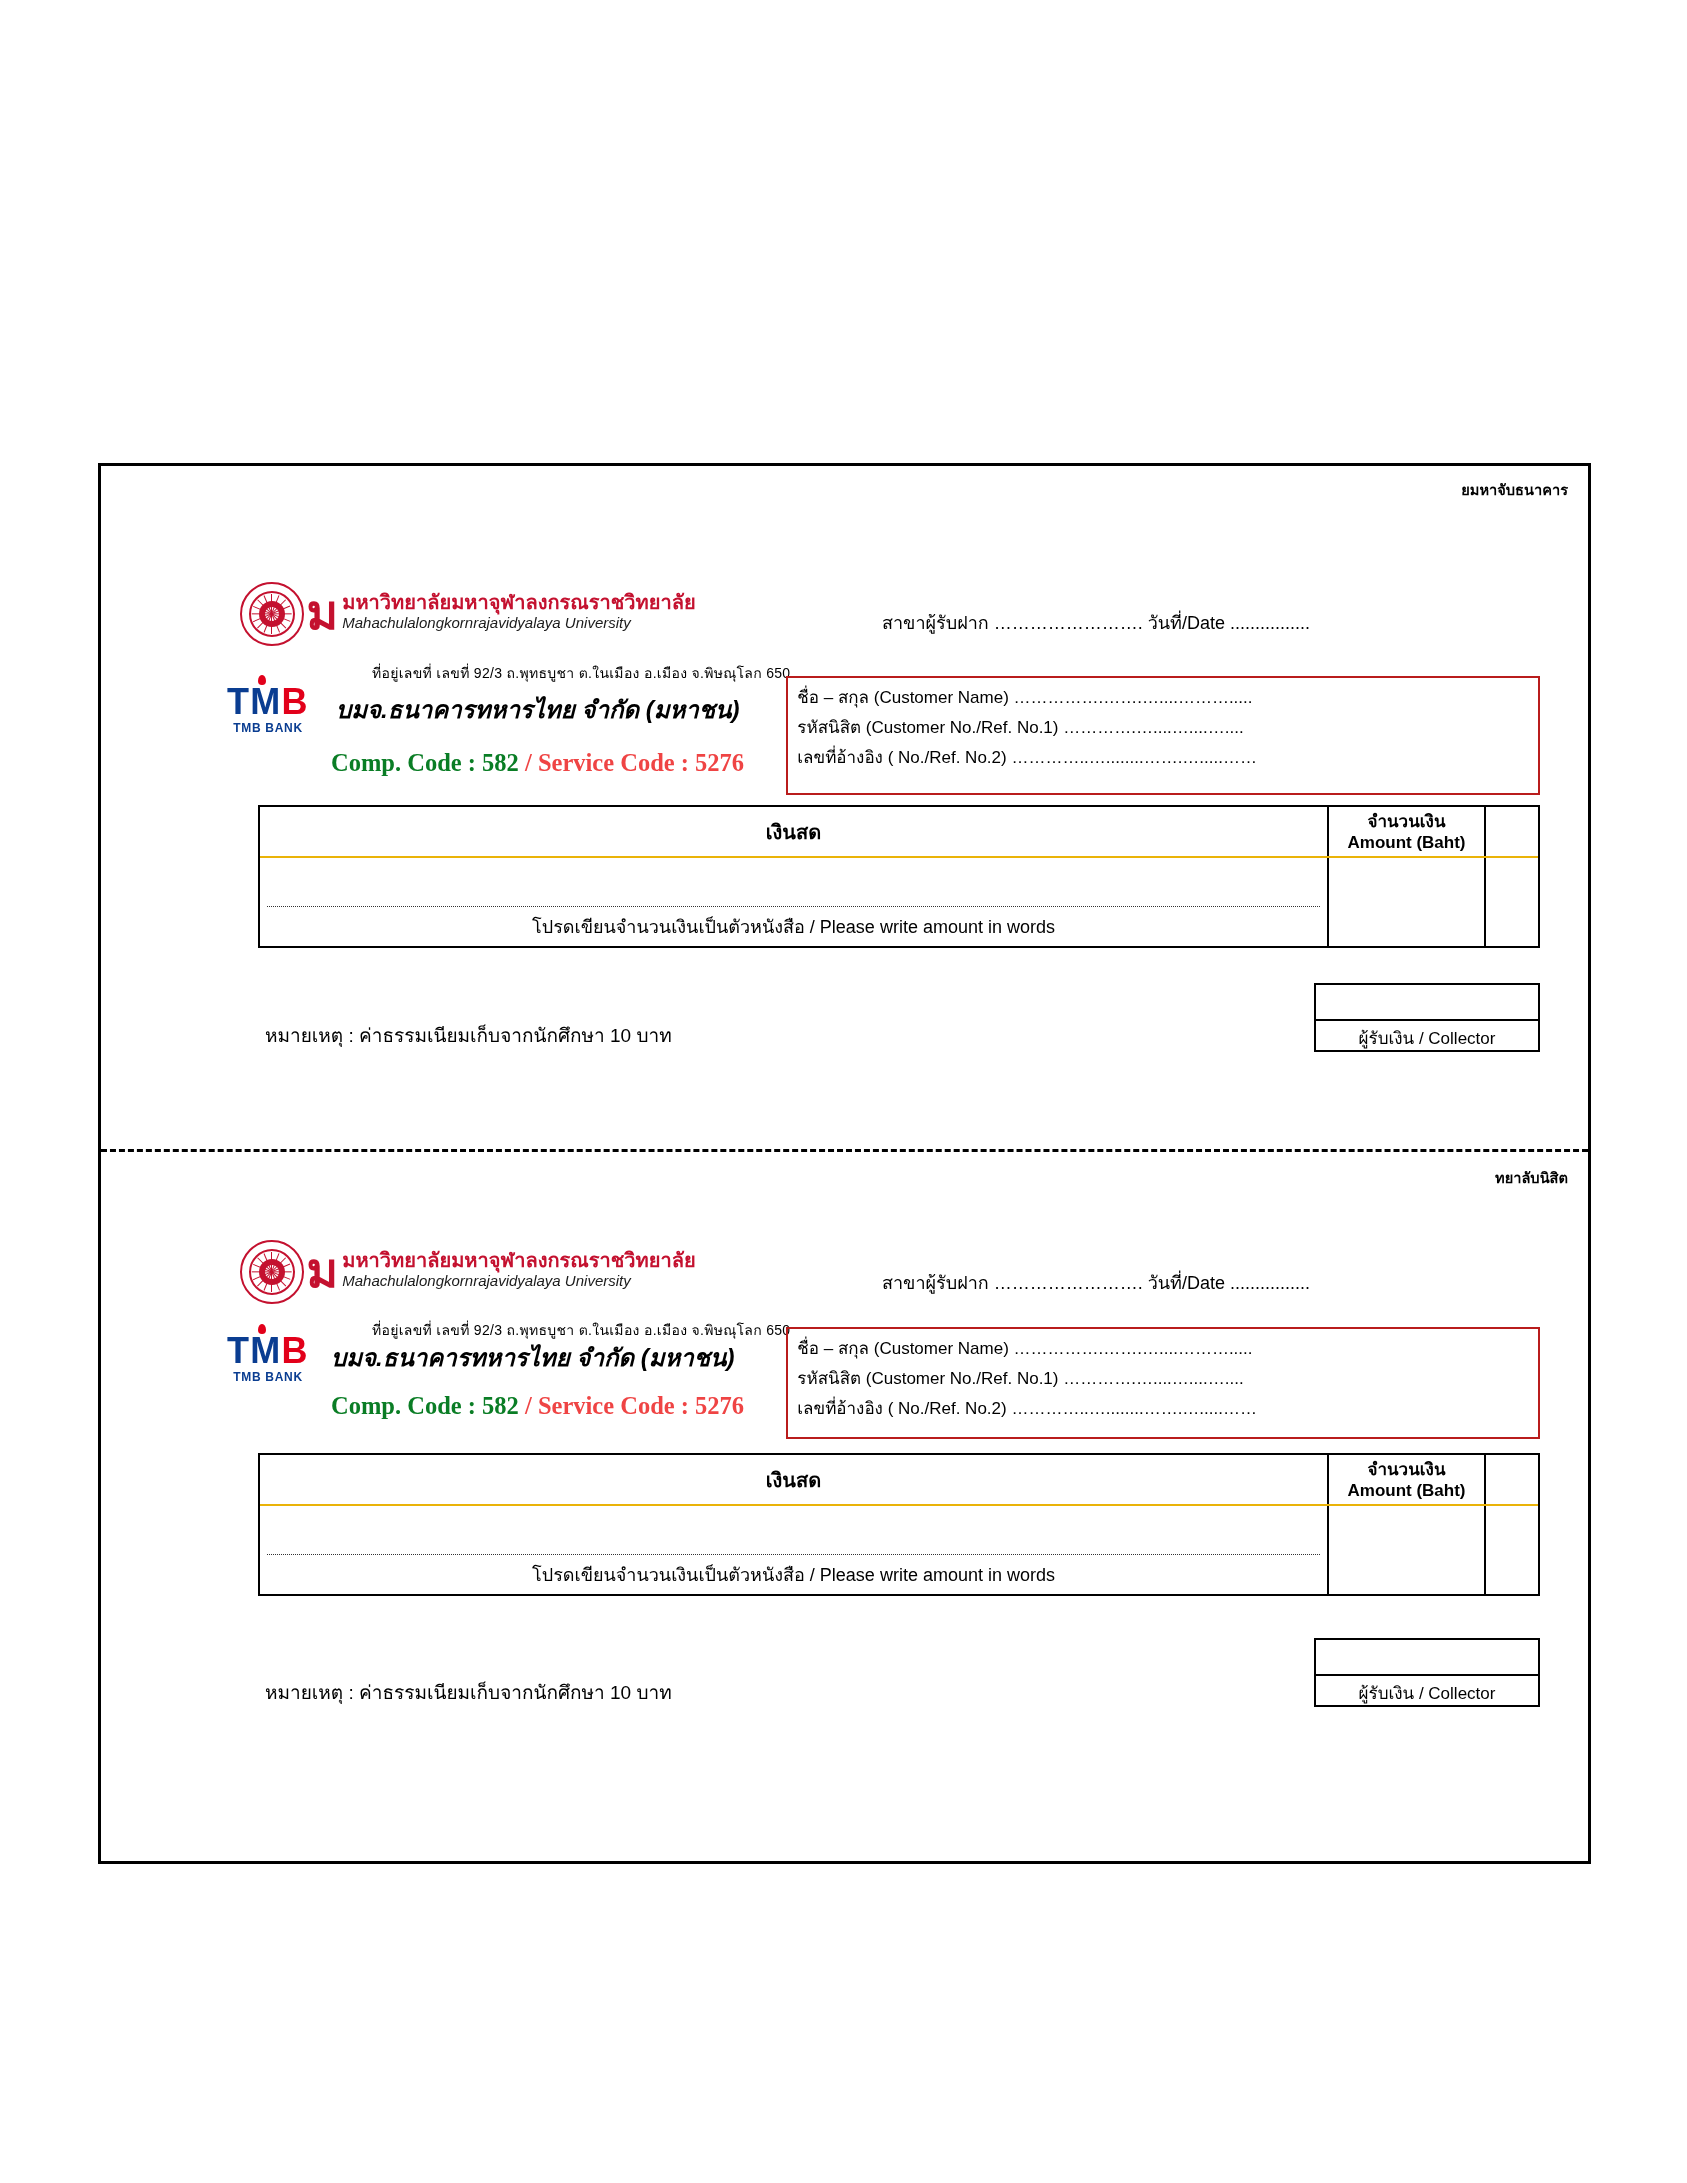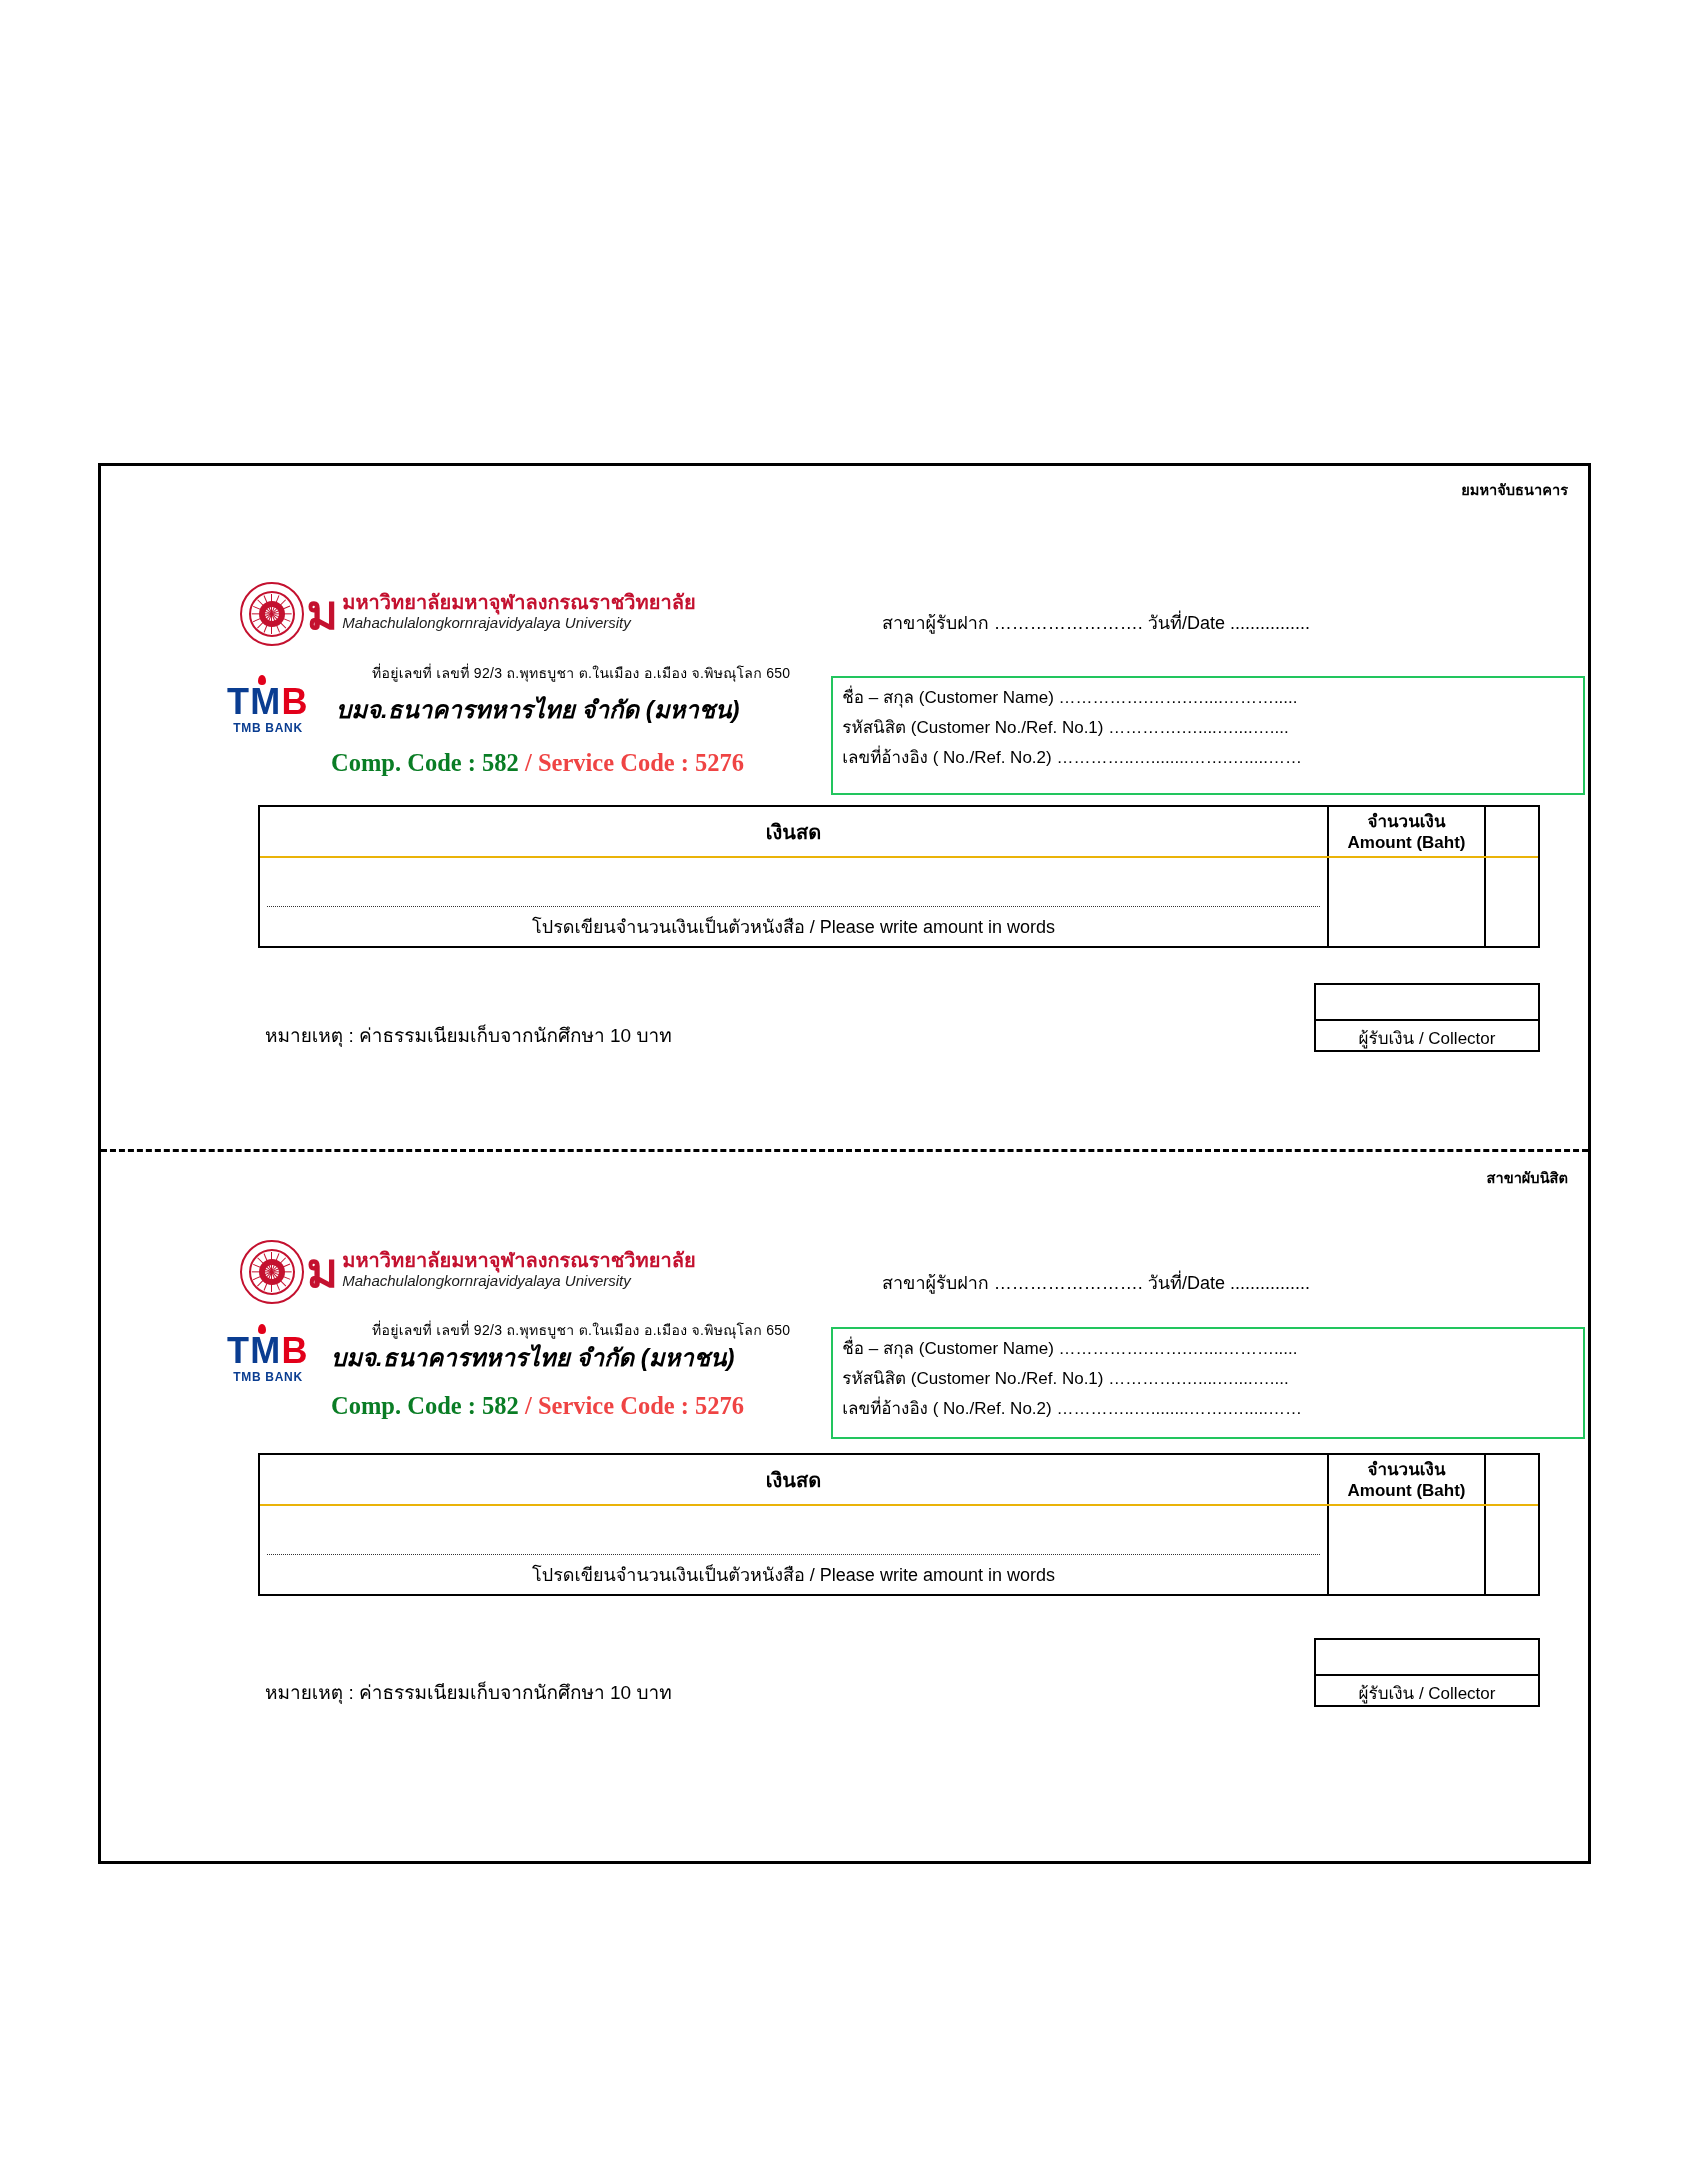--- a/index.html
+++ b/index.html
@@ -179,24 +179,23 @@
   
   .branch-line {
     position: absolute;
     font-size: 18px;
     white-space: nowrap;
   }
 
   
   .cust-box {
     position: absolute;
-    border: 2px solid #22c55e;
+    border: 2px solid #b91c1c;
     box-sizing: border-box;
     padding: 5.3px 0 0 9.3px;
-    margin-left: 45px;
   }
   .cust-line {
     font-size: 17px;
     line-height: 30px;
     white-space: nowrap;
   }
 
   
   .amt-table {
     position: absolute;
@@ -356,21 +355,21 @@
     <div class="collector-box" style="left: 1213px; top: 517px; width: 226px; height: 69px;">
       <div class="collector-sign"></div>
       <div class="collector-label">ผู้รับเงิน / Collector</div>
     </div>
   </div>
 
   <div class="dashed-sep"></div>
 
   <div class="slip slip-bottom" style="position:absolute; left:0; top:688px;">
 
-    <div class="corner-label" style="top: 12px;">สาขาผับนิสิต</div>
+    <div class="corner-label" style="top: 12px;">ทยาลับนิสิต</div>
 
     <div class="mcu-block" style="left: 139px; top: 86px;">
       <div class="mcu-seal">
         <div class="mcu-wheel">
           <i style="transform:rotate(0deg)"></i>
             <i style="transform:rotate(22deg)"></i>
           <i style="transform:rotate(45deg)"></i>
             <i style="transform:rotate(67deg)"></i>
           <i style="transform:rotate(90deg)"></i>
             <i style="transform:rotate(112deg)"></i>

